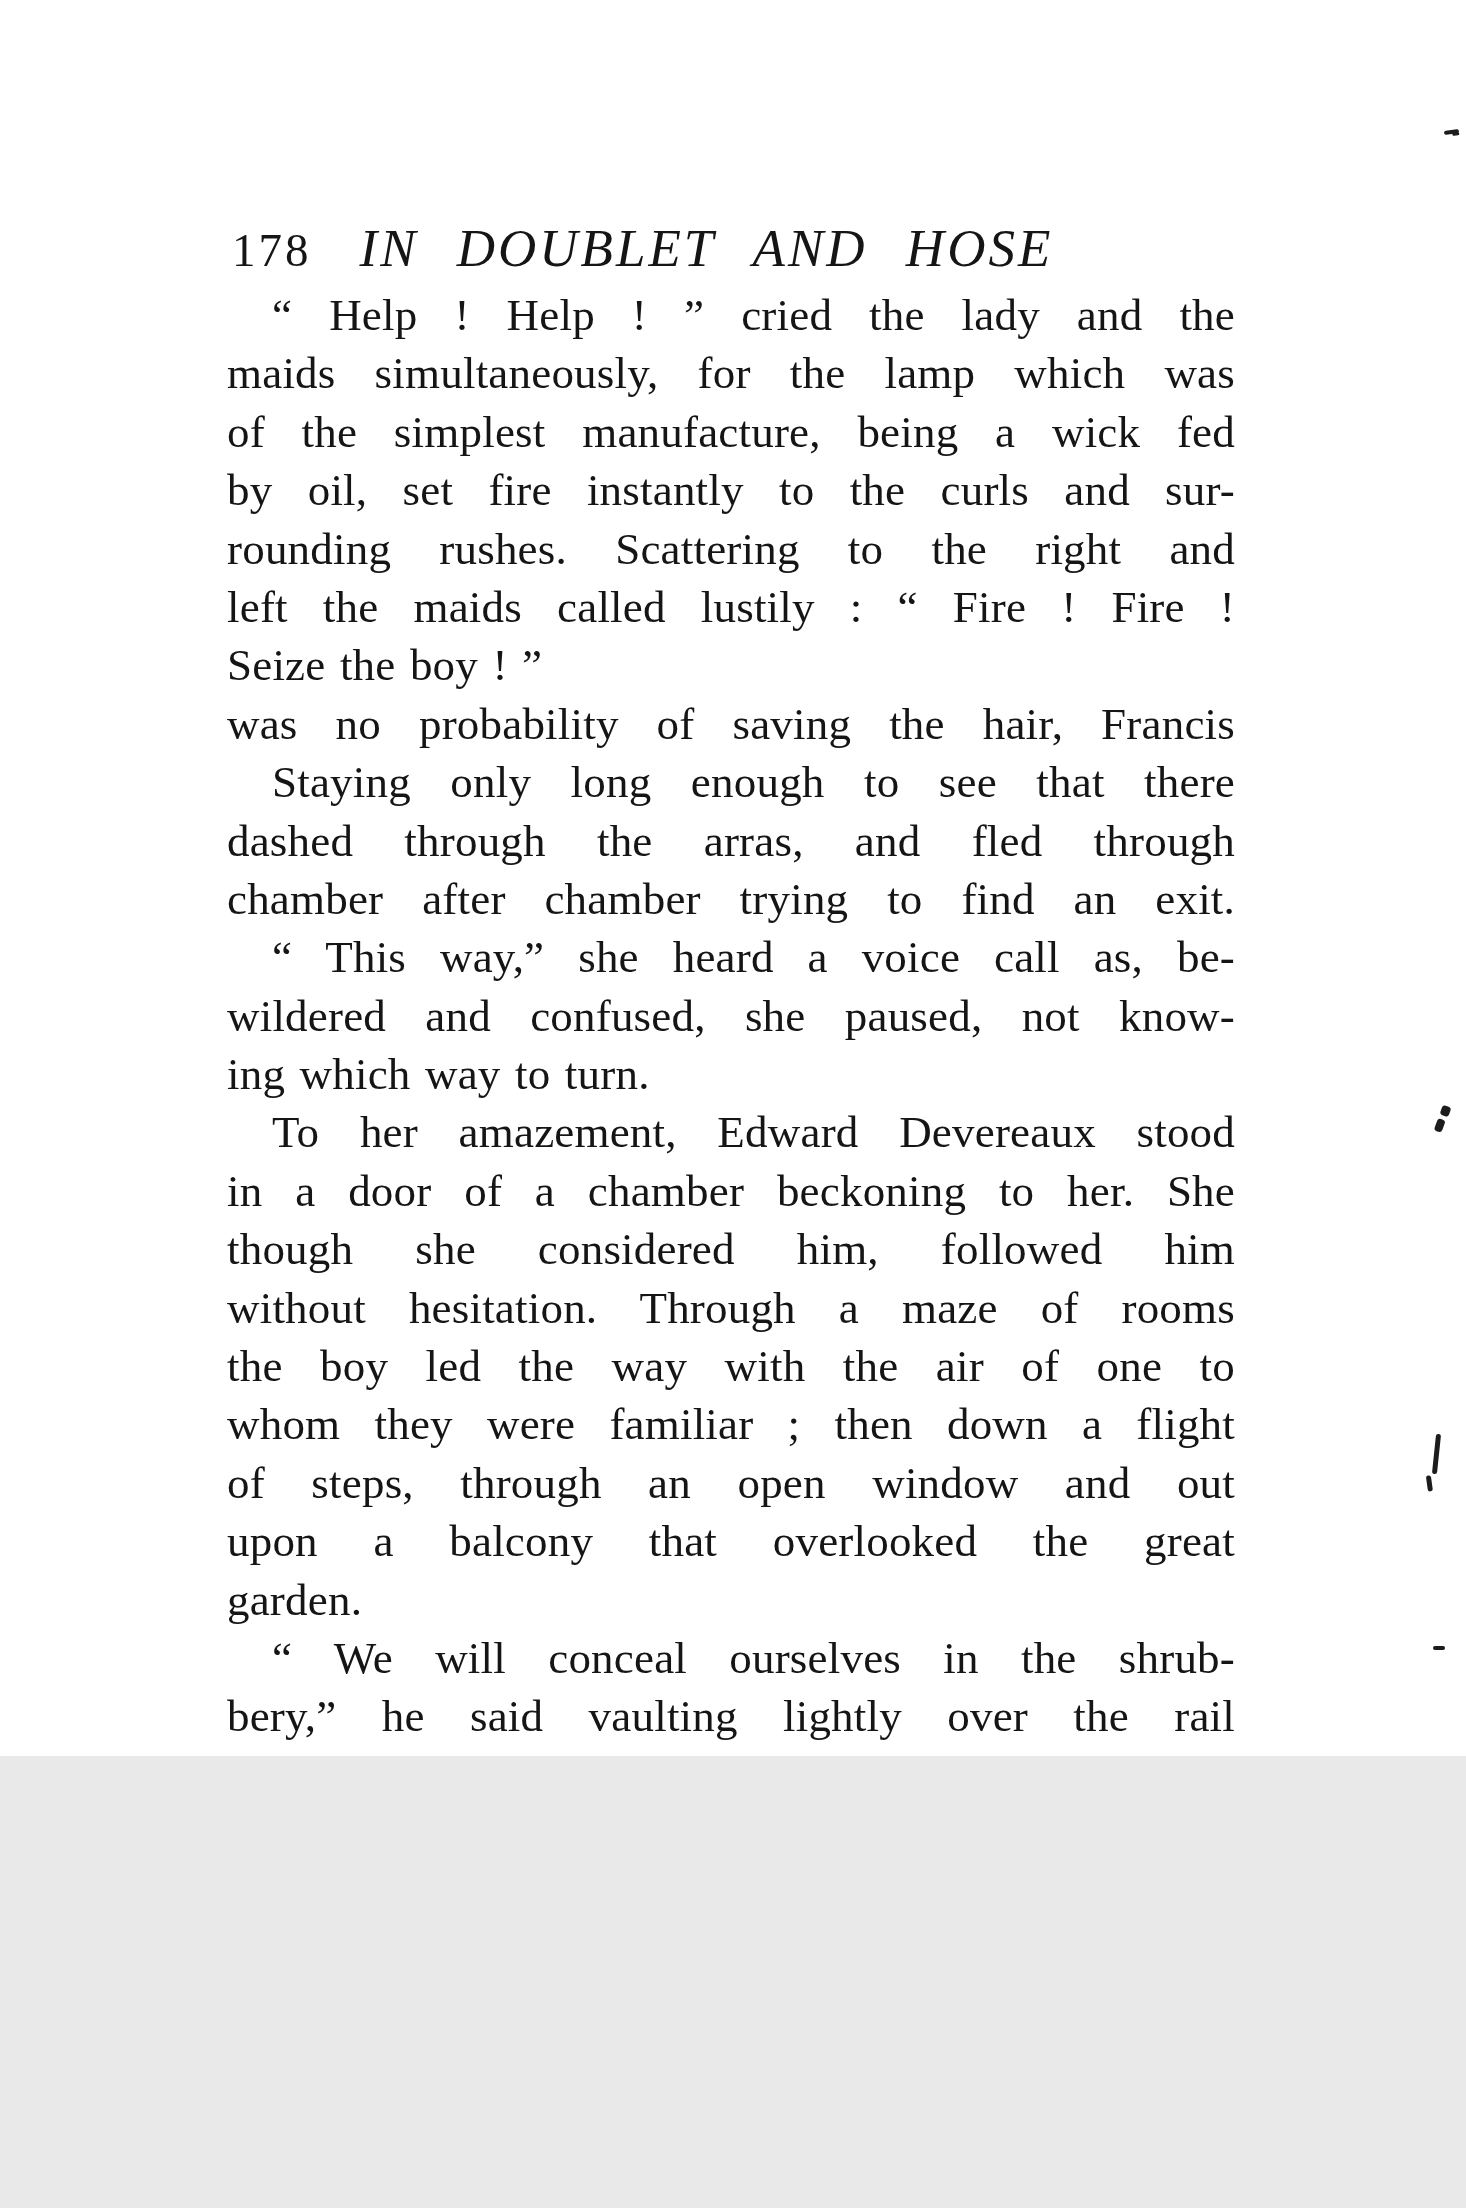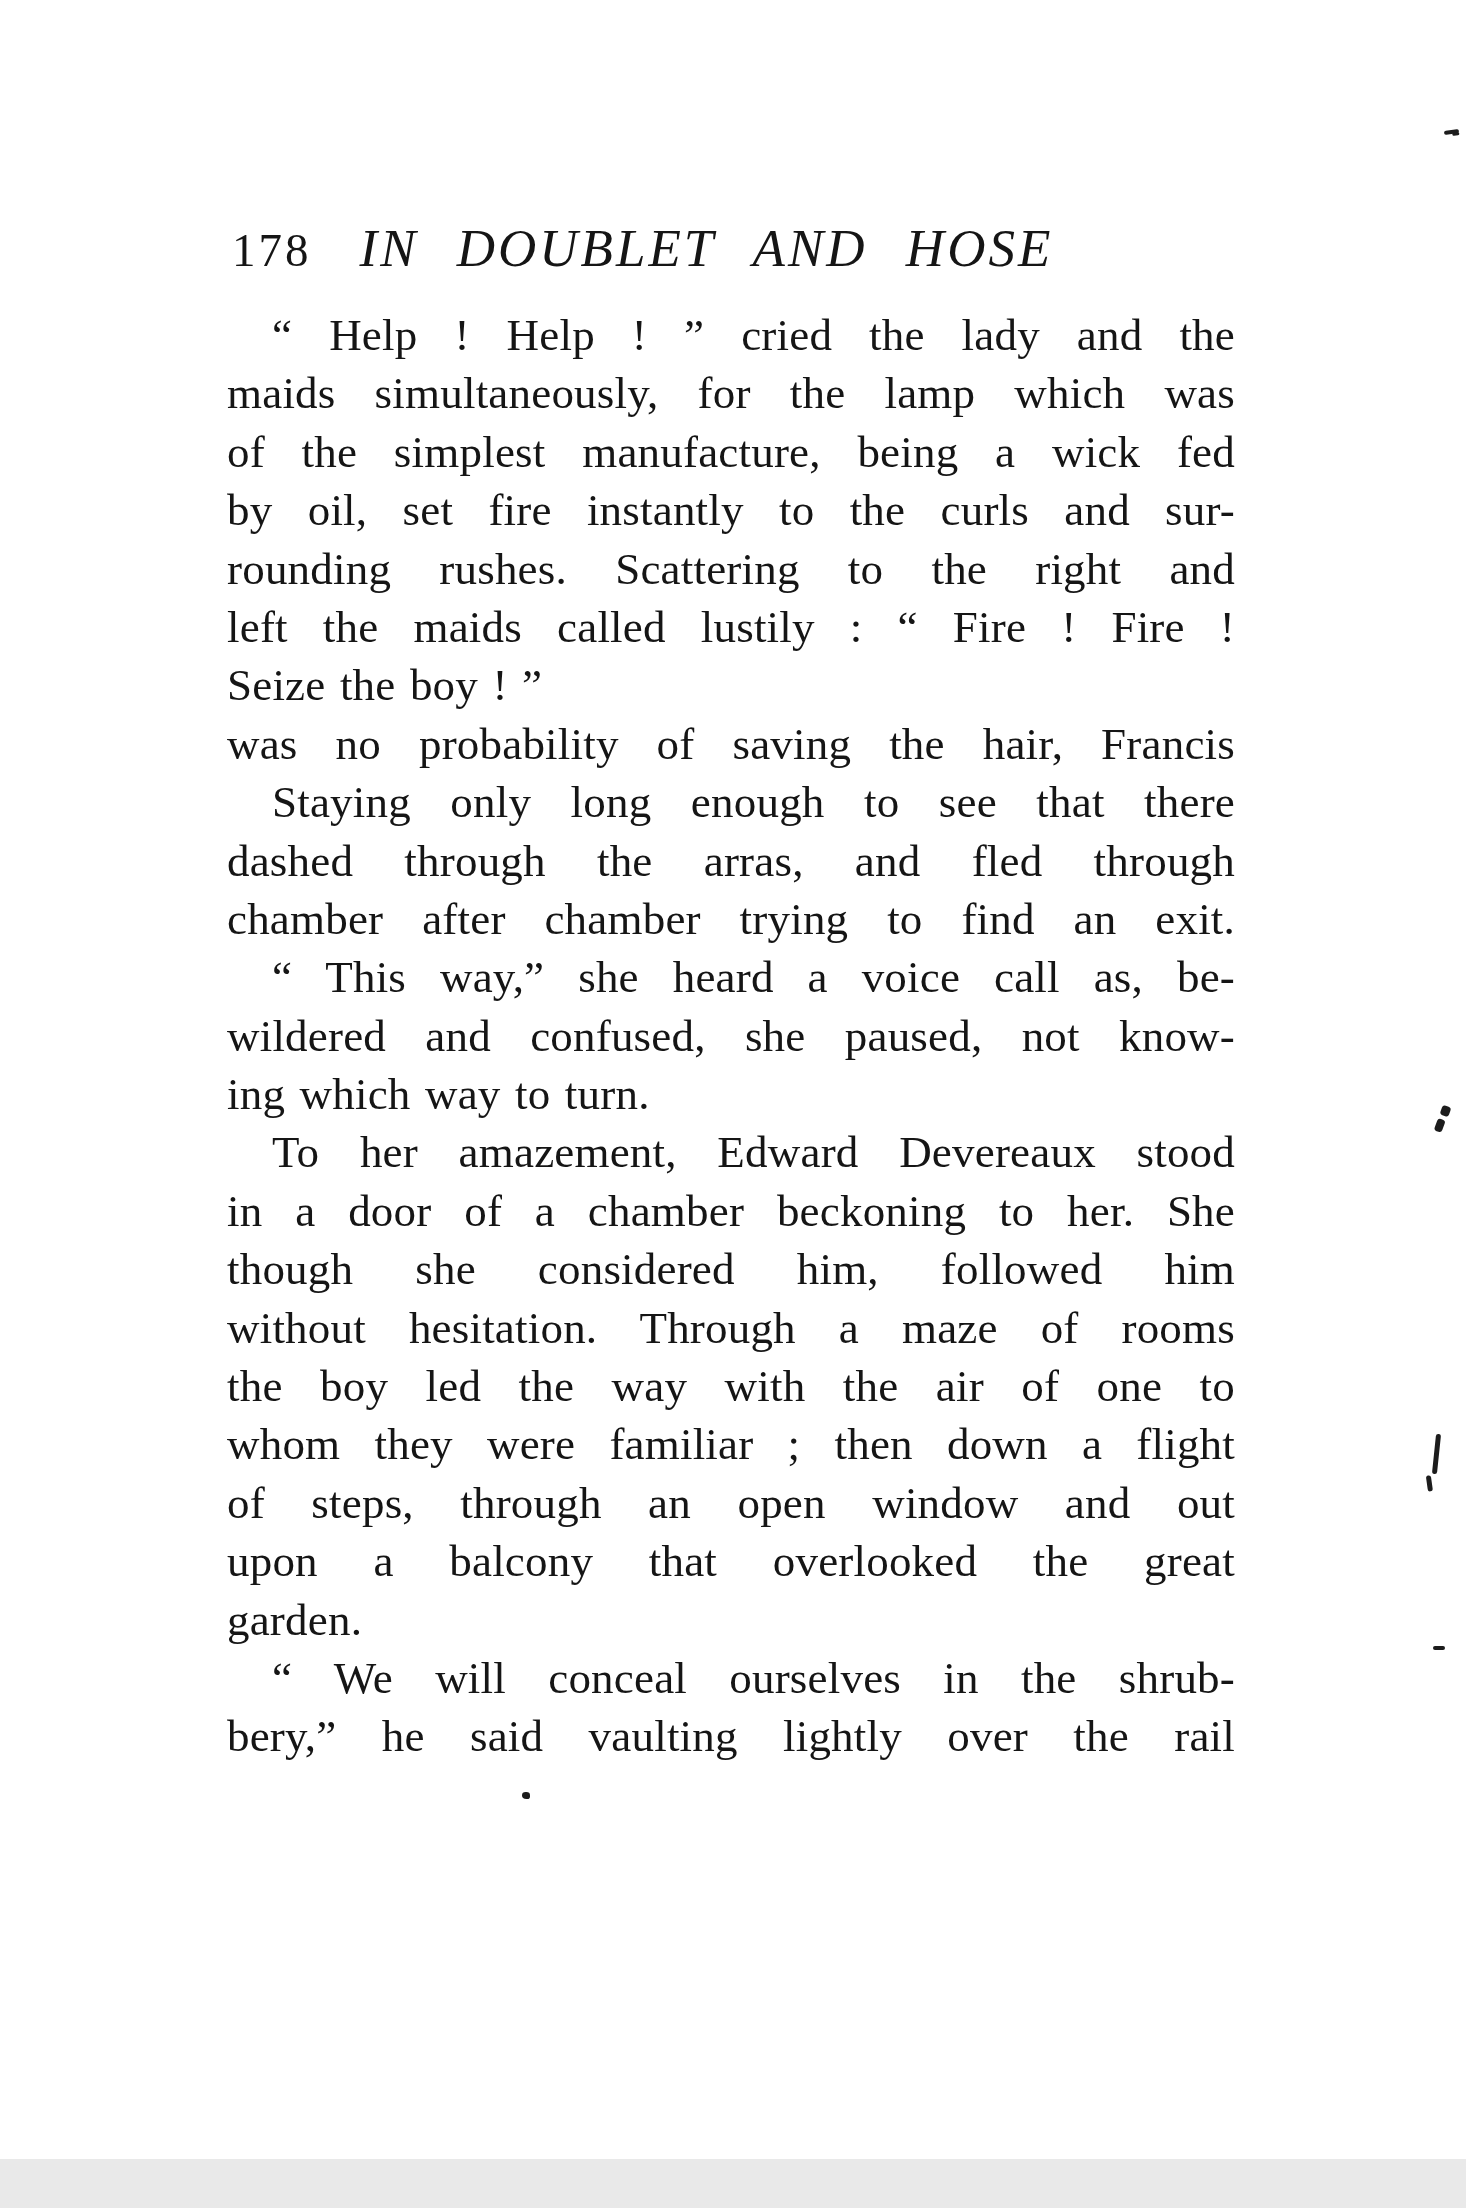--- a/index.html
+++ b/index.html
@@ -3,21 +3,21 @@
 <meta charset="utf-8">
 <style>
   html, body {
     margin: 0;
     padding: 0;
     background: #e9e9e9;
   }
   .page {
     position: relative;
     width: 1466px;
-    height: 2159px;
+    height: 1756px;
     margin: 0 auto;
     background: #ffffff;
     color: #151515;
     font-family: "Liberation Serif", serif;
     overflow: hidden;
   }
   
   .header {
     position: absolute;
     left: 232px;
@@ -34,21 +34,21 @@
     font-size: 53px;
     font-style: italic;
     letter-spacing: 3px;
     word-spacing: 22px;
     margin-left: 48px;
   }
   
   .body-text {
     position: absolute;
     left: 227px;
-    top: 306px;
+    top: 286px;
     width: 1008px;
     font-size: 45px;
     line-height: 58.4px;
     word-spacing: 3px;
     letter-spacing: 0.2px;
   }
   .line {
     height: 58.4px;
     text-align: justify;
     text-align-last: justify;

